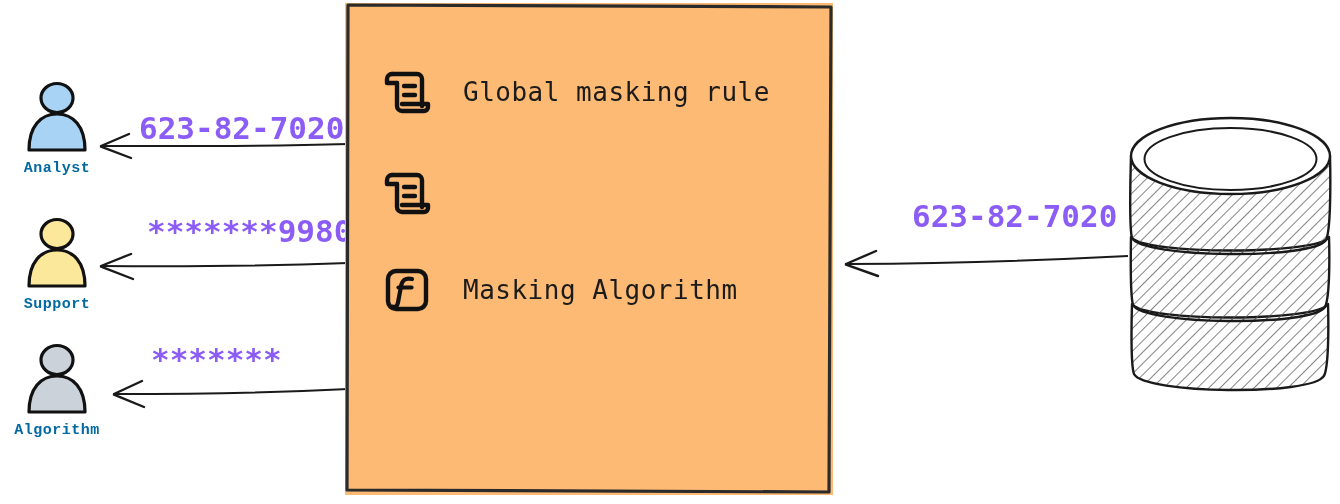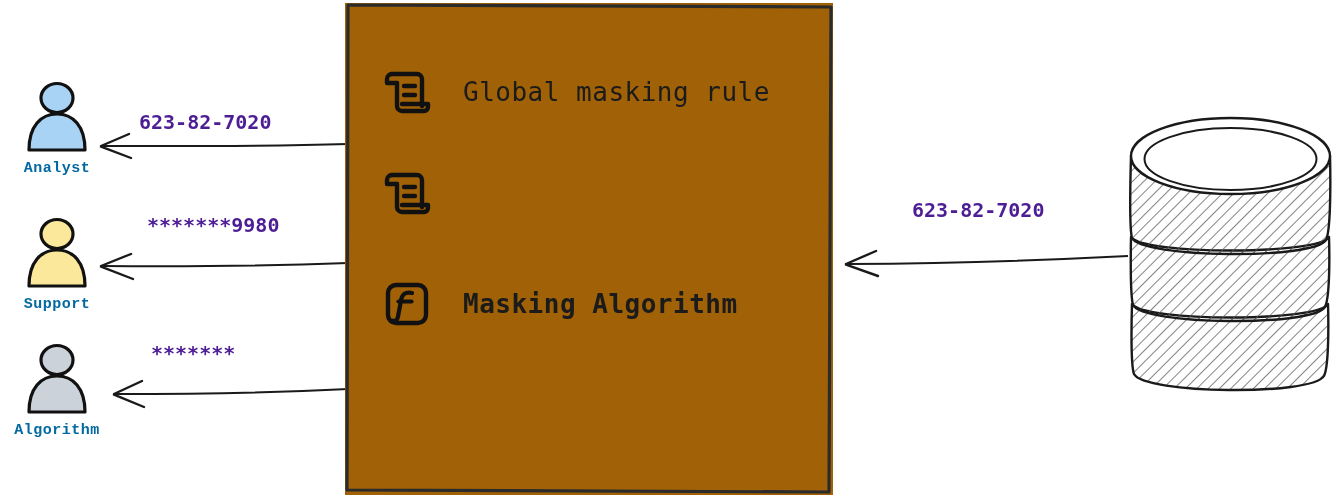--- a/index.html
+++ b/index.html
@@ -36,40 +36,40 @@
     font-weight: 600;
     color: #0369a1;
     letter-spacing: 0.5px;
     margin-top: -4px;
   }
 
   
   .flow-label {
     position: absolute;
     font-family: "DejaVu Sans Mono", "Liberation Mono", monospace;
-    font-size: 20px;
+    font-size: 31px;
     font-weight: 700;
-    color: #4c1d95;
+    color: #8b5cf6;
     letter-spacing: 0px;
     white-space: nowrap;
   }
 
   .arrow-svg {
     position: absolute;
     overflow: visible;
   }
 
   
   #policy-card {
     position: absolute;
     left: 345px;
     top: 3px;
     width: 488px;
     height: 492px;
-    background: #a16207;
+    background: #fdba74;
     box-sizing: border-box;
   }
   #policy-card-border {
     position: absolute;
     left: 345px;
     top: 3px;
     width: 488px;
     height: 492px;
     pointer-events: none;
   }
@@ -184,21 +184,21 @@
           <g fill="none" stroke="#111111" stroke-width="4.4" stroke-linecap="round" stroke-linejoin="round">
             <path d="M13 10 h25 a5 5 0 0 1 5 5 v27"></path>
             <path d="M13 10 a5 5 0 0 0 -5 5 v4 h10"></path>
             <path d="M18 19 v23 a5 5 0 0 0 5 5 h22 a4 4 0 0 0 4 -4 v-3 h-26"></path>
             <path d="M25 22 h11"></path>
             <path d="M25 31 h11"></path>
           </g>
         </svg>
       </div>
 
-      <div class="policy-item" style="top:273px;font-weight:bold;">
+      <div class="policy-item" style="top:259px;">
         <svg class="policy-icon" viewBox="0 0 56 56">
           <rect x="9" y="9" width="38" height="38" rx="8" ry="8" fill="none" stroke="#111111" stroke-width="4.4"></rect>
           <path d="M33 17 c-7 -1.5 -10 1.5 -11 7.5 l-3 16 c-0.8 4.2 -3 5 -5 4.2" fill="none" stroke="#111111" stroke-width="4.2" stroke-linecap="round"></path>
           <path d="M19.5 25.5 h13" fill="none" stroke="#111111" stroke-width="4.2" stroke-linecap="round"></path>
         </svg>
         <div class="policy-text">Masking Algorithm</div>
       </div>
 
 
     </div>

